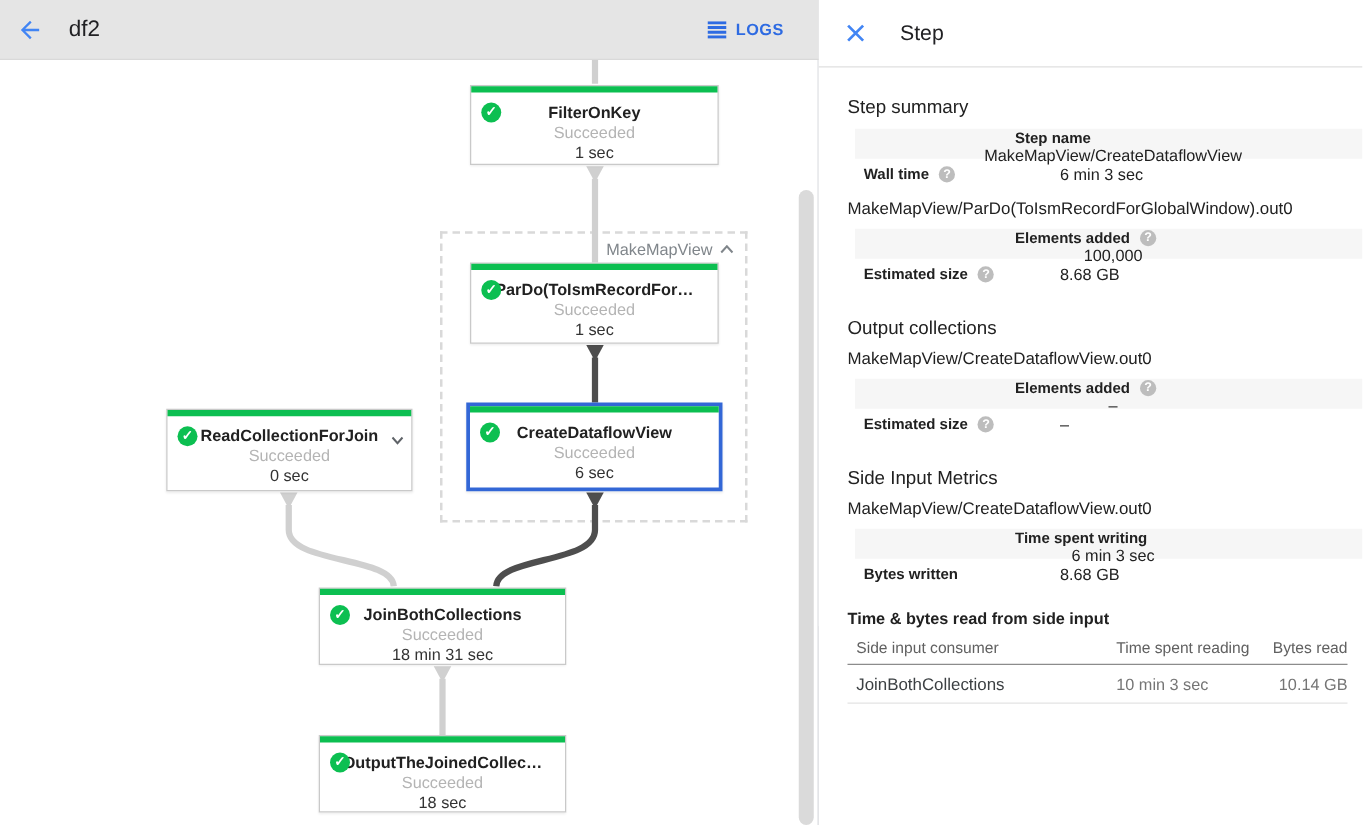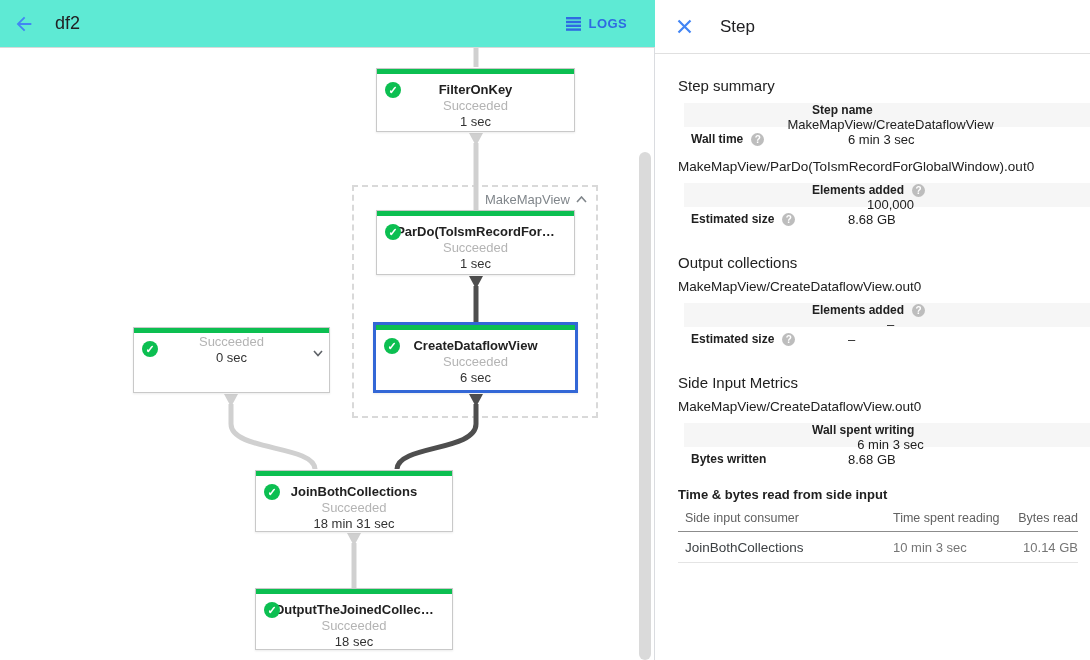--- a/index.html
+++ b/index.html
@@ -2,21 +2,21 @@
 <html><head>
 <meta charset="utf-8">
 <style>
   * { box-sizing: border-box; margin: 0; padding: 0; }
   html,body { width:1090px; height:660px; overflow:hidden; background:#fff;
               font-family:"Liberation Sans", sans-serif; color:#212121; }
   .app { position:relative; width:1090px; height:660px; }
 
   
   .graph-pane { position:absolute; left:0; top:0; width:655px; height:660px; background:#fff; overflow:hidden; }
-  .graph-header { position:absolute; left:0; top:0; width:655px; height:48px; background:#5eead4;
+  .graph-header { position:absolute; left:0; top:0; width:655px; height:48px; background:#e5e5e5;
                   border-bottom:1px solid #d9d9d9; display:flex; align-items:center; z-index:30; }
   .back-btn { margin-left:10px; width:28px; height:28px; display:flex; align-items:center; justify-content:center; cursor:pointer; }
   .job-title { margin-left:17px; font-size:18px; color:#212124; }
   .spacer { flex:1; }
   .logs-btn { margin-right:28px; display:flex; align-items:center; gap:7px; cursor:pointer; }
   .logs-label { font-size:13px; font-weight:700; letter-spacing:.4px; color:#2e6be2; }
 
   .edges { position:absolute; left:0; top:0; z-index:2; }
   .edge-gray { stroke:#d0d0d0; stroke-width:5; fill:none; }
   .edge-dark { stroke:#4e4e4e; stroke-width:5; fill:none; }
@@ -128,20 +128,21 @@
     </div>
 
     <div class="node" style="left:133px;top:327px;width:197px;height:66px">
       <div class="nbar"></div>
       <span class="check">✓</span>
       <span class="expand">
         <svg width="10" height="7" viewBox="0 0 10 7">
           <polyline points="1,1 5,5.5 9,1" fill="none" stroke="#5f6368" stroke-width="1.6"></polyline>
         </svg>
       </span>
+      <div class="ntitle">ReadCollectionForJoin</div>
       <div class="nstatus">Succeeded</div>
       <div class="ntime">0 sec</div>
     </div>
 
     <div class="node" style="left:255px;top:470px;width:198px;height:62px">
       <div class="nbar"></div>
       <span class="check">✓</span>
       <div class="ntitle">JoinBothCollections</div>
       <div class="nstatus">Succeeded</div>
       <div class="ntime">18 min 31 sec</div>
@@ -241,21 +242,21 @@
           </span>
         <span class="v">–</span>
       </div>
     </div>
 
     <h3 class="section-heading">Side Input Metrics</h3>
     <div class="collection-name">MakeMapView/CreateDataflowView.out0</div>
     <div class="kv-group">
       <div class="kv shade">
         <span class="k">
-            <span>Wall spent writing</span>
+            <span>Time spent writing</span>
           </span>
         <span class="v">6 min 3 sec</span>
       </div>
       <div class="kv">
         <span class="k">
             <span>Bytes written</span>
           </span>
         <span class="v">8.68 GB</span>
       </div>
     </div>

